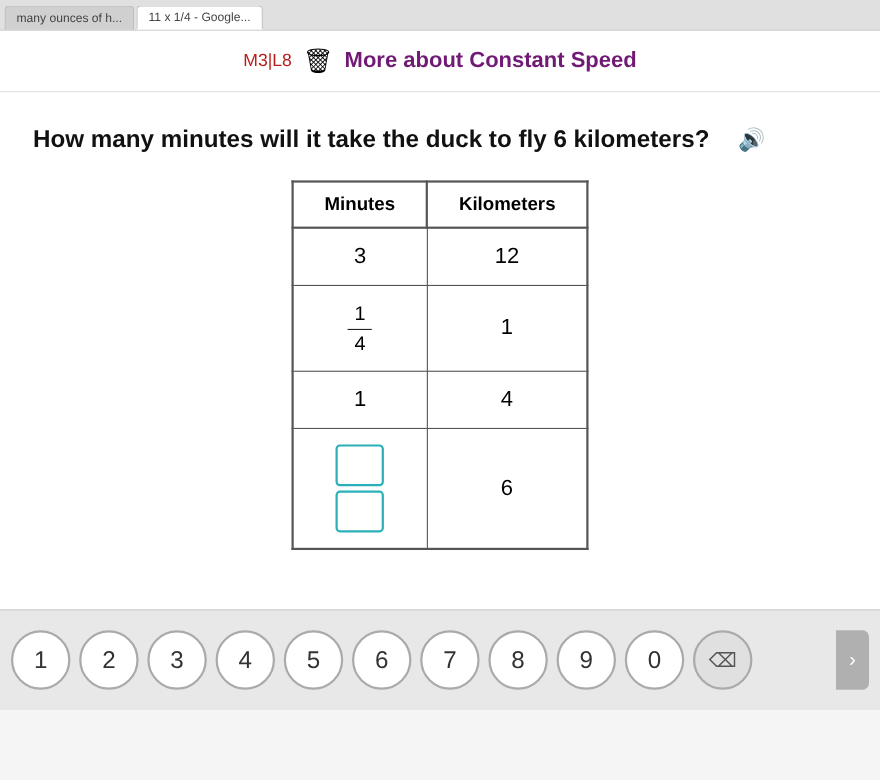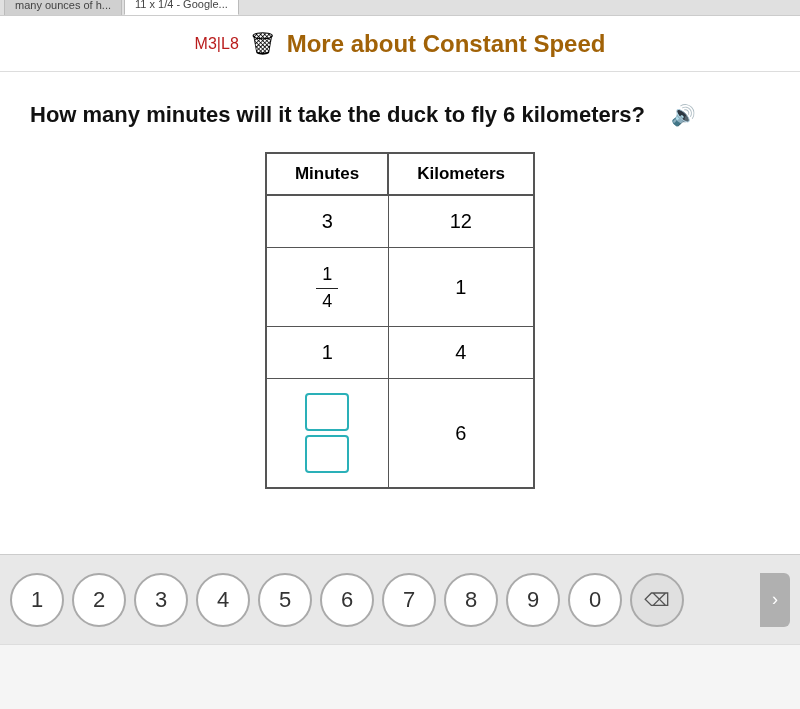--- a/index.html
+++ b/index.html
@@ -10,21 +10,21 @@
       width: 800px;
       height: 709px;
       overflow: hidden;
       display: flex;
       flex-direction: column;
     }
 
     
     .tabs-bar {
       background: #e0e0e0;
-      height: 16px;
+      height: 28px;
       display: flex;
       align-items: flex-end;
       padding: 0 4px;
       border-bottom: 1px solid #ccc;
     }
 
     .tab {
       display: flex;
       align-items: center;
       height: 22px;
@@ -65,22 +65,22 @@
       font-size: 16px;
       color: #b91c1c;
       font-weight: 500;
     }
 
     .title-icon {
       font-size: 22px;
     }
 
     .lesson-title {
-      font-size: 24px;
-      color: #a16207;
+      font-size: 20px;
+      color: #701a75;
       font-weight: 600;
     }
 
     
     .main-content {
       background: #ffffff;
       flex: 1;
       padding: 30px 30px 20px 30px;
       display: flex;
       flex-direction: column;

